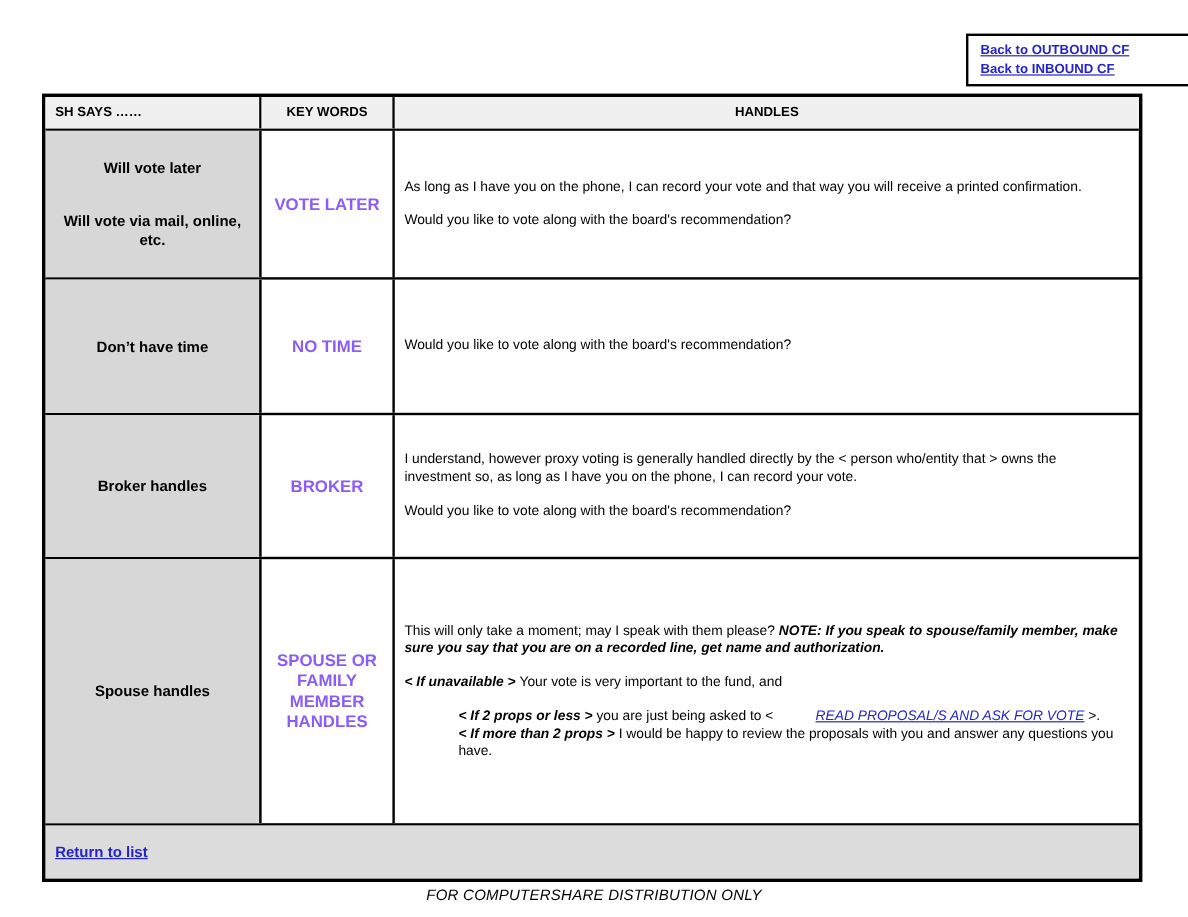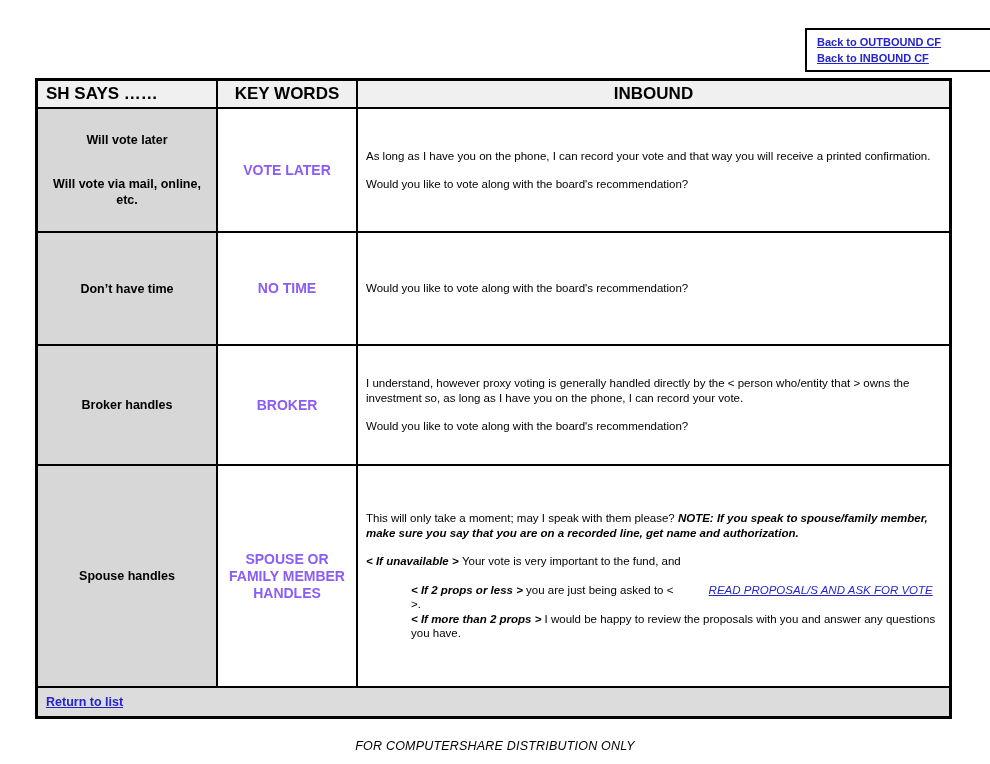--- a/index.html
+++ b/index.html
@@ -36,26 +36,26 @@
     background: #fff;
   }
   .t-row { display: flex; width: 100%; }
   .t-row > .cell { border-right: 2px solid #000; }
   .t-row > .cell:last-child { border-right: none; }
   .t-row { border-bottom: 2px solid #000; }
   .t-row:last-child { border-bottom: none; }
 
   .cell { display: flex; flex-direction: column; justify-content: center; }
   .col-says  { width: 180px; }
-  .col-key   { width: 140px; }
+  .col-key   { width: 111px; }
   .col-resp  { flex: 1; }
 
   
   .header-row { height: 28px; background: #f0f0f0; }
-  .header-row .cell { font-weight: bold; font-size: 17px; background: #f0f0f0; }
+  .header-row .cell { font-weight: bold; font-size: 11px; background: #f0f0f0; }
   .hdr-says { padding-left: 8px; align-items: flex-start; }
   .hdr-key, .hdr-resp { align-items: center; text-align: center; }
 
   
   .row-h1 { height: 124px; }
   .row-h2 { height: 113px; }
   .row-h3 { height: 120px; }
   .row-h4 { height: 222px; }
 
   .says-cell {
@@ -86,21 +86,21 @@
   .para.indent { padding-left: 45px; }
 
   .seg-normal { }
   .seg-bold-italic { font-weight: bold; font-style: italic; }
   .seg-link-italic {
     font-style: italic; color: #2424cc;
     text-decoration: underline; cursor: pointer; margin-left: 32px;
   }
 
   
-  .table-footer-row { height: 28px; background: #4c1d95; }
+  .table-footer-row { height: 44px; background: #4c1d95; }
   .table-footer-row .cell {
     width: 100%; padding-left: 8px; align-items: flex-start; background: #dcdcdc;
   }
   .return-link {
     font-size: 12.5px; font-weight: bold;
     color: #2424cc; text-decoration: underline; cursor: pointer;
   }
 
   
   .page-note {
@@ -119,21 +119,21 @@
   <div class="links-box">
     <span class="nav-link">Back to OUTBOUND CF</span>
     <span class="nav-link">Back to INBOUND CF</span>
   </div>
 
   <div class="script-table">
 
     <div class="t-row header-row">
       <div class="cell col-says hdr-says">SH SAYS ……</div>
       <div class="cell col-key hdr-key">KEY WORDS</div>
-      <div class="cell col-resp hdr-resp">INBOUND</div>
+      <div class="cell col-resp hdr-resp">HANDLES</div>
     </div>
 
     <div class="t-row row-h1">
       <div class="cell col-says says-cell">
           <div class="label-para">Will vote later</div>
           <div class="label-para">Will vote via mail, online, etc.</div>
         </div>
       <div class="cell col-key key-cell">VOTE LATER</div>
       <div class="cell col-resp resp-cell">
           <div class="para"><span class="seg-normal">As long as I have you on the phone, I can record your vote and that way you will receive a printed confirmation.</span></div>

